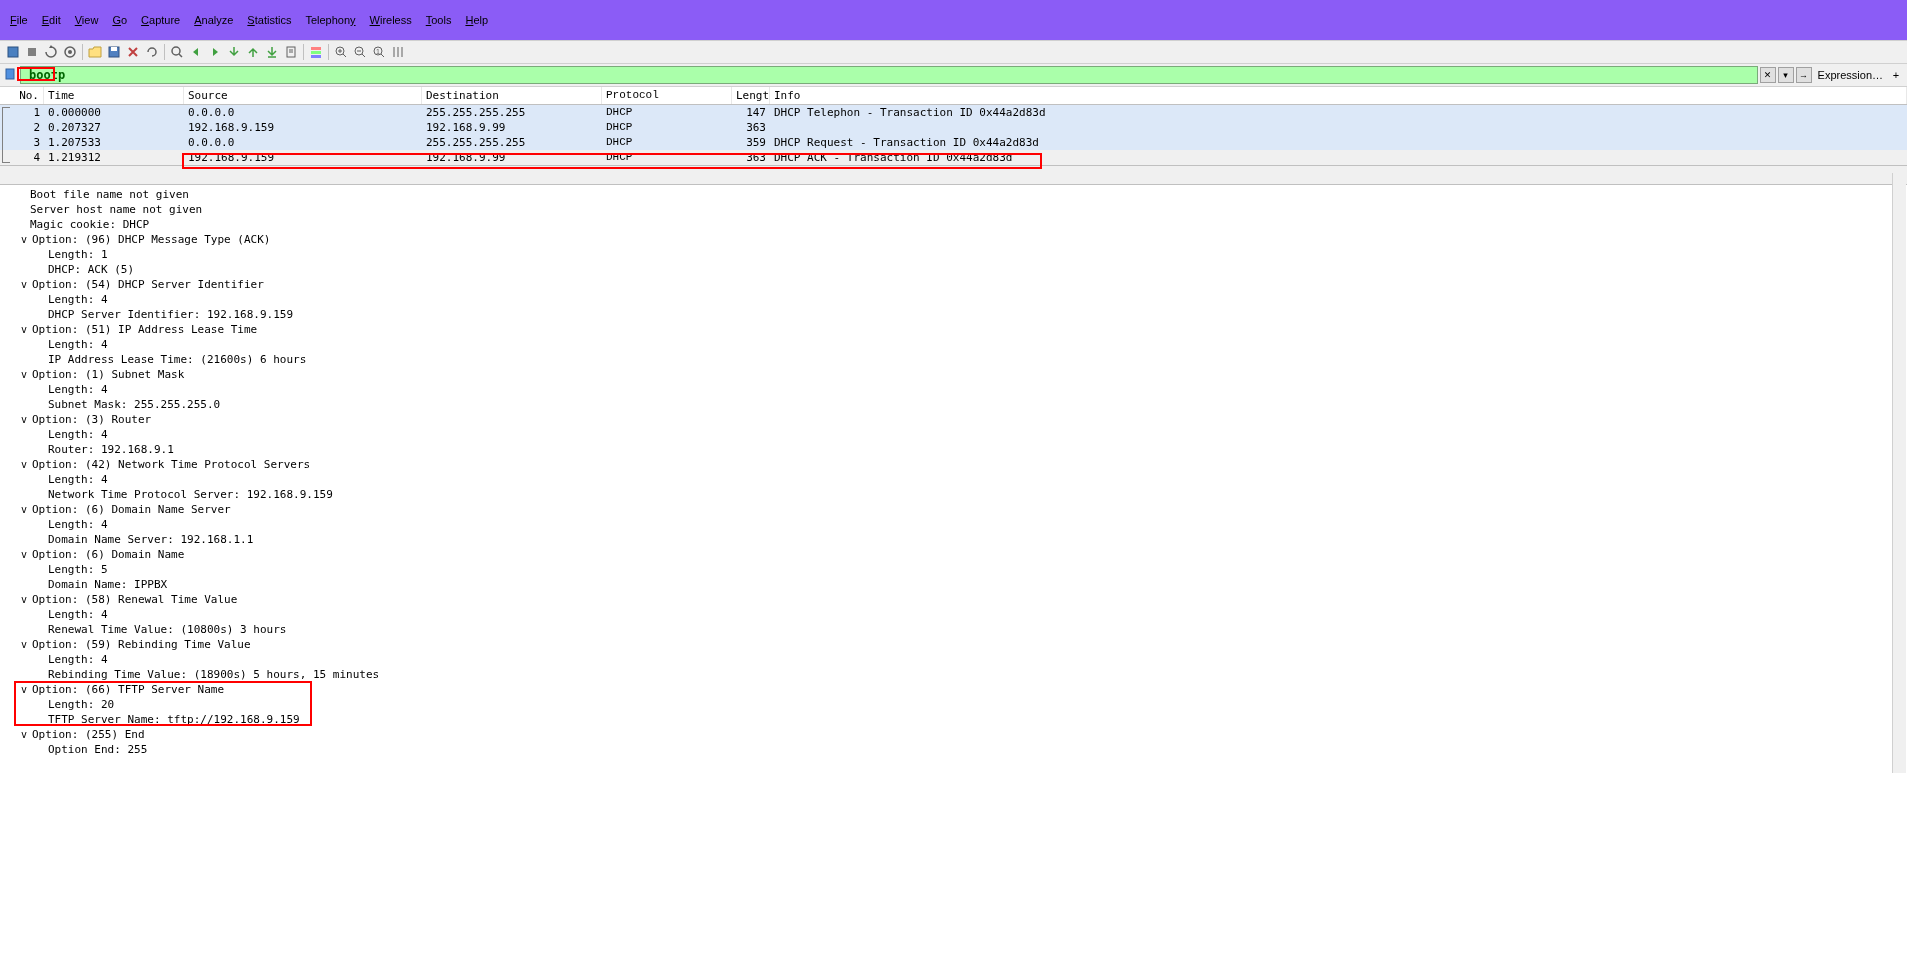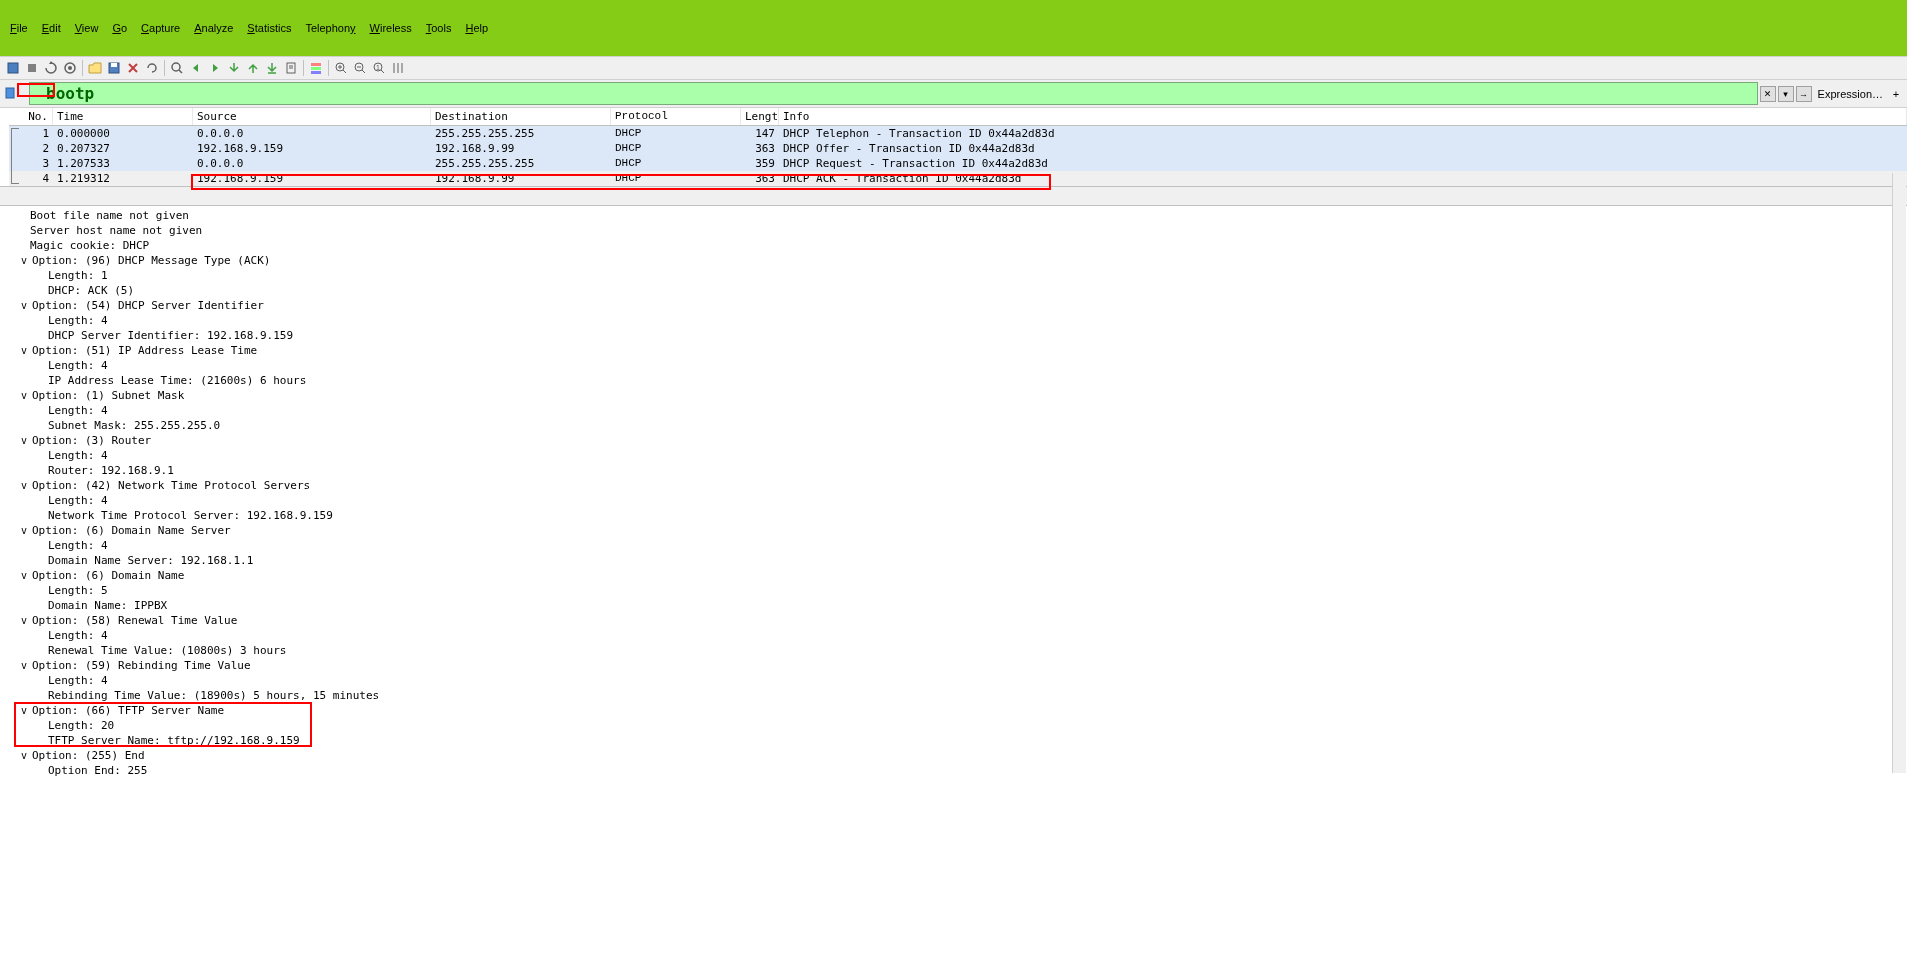--- a/index.html
+++ b/index.html
@@ -1,30 +1,30 @@
 <!DOCTYPE html>
 <html><head>
 <meta charset="utf-8">
 <style>
 * { margin: 0; padding: 0; box-sizing: border-box; }
 body { font-family: "Segoe UI", Tahoma, sans-serif; font-size: 11px; background: #fff; color: #000; }
-.menubar { display: flex; gap: 2px; padding: 20px 4px; border-bottom: 1px solid #d0d0d0; background: #84cc16; }
+.menubar { display: flex; gap: 2px; padding: 12px 4px; border-bottom: 1px solid #d0d0d0; background: #8b5cf6; }
 .menubar-item { padding: 2px 6px; cursor: default; }
 .menubar-item .mn { text-decoration: underline; }
 .toolbar { display: flex; gap: 1px; padding: 2px 4px; border-bottom: 1px solid #d0d0d0; background: #f0f0f0; align-items: center; }
 .tb-btn { width: 18px; height: 18px; display: flex; align-items: center; justify-content: center; cursor: pointer; border: 1px solid transparent; }
 .tb-sep { width: 1px; height: 16px; background: #c0c0c0; margin: 0 2px; }
 .filter-row { display: flex; align-items: center; padding: 2px 4px; border-bottom: 1px solid #d0d0d0; background: #f0f0f0; gap: 2px; }
 .filter-bookmark { width: 14px; height: 14px; }
-.filter-input { flex: 1; background: #aaffaa; border: 1px solid #7aaa7a; padding: 1px 16px; font-family: monospace; font-size: 16px; font-weight: bold; color: #006600; outline: none; margin-left: 9px; }
+.filter-input { flex: 1; background: #aaffaa; border: 1px solid #7aaa7a; padding: 1px 8px; font-family: monospace; font-size: 12px; font-weight: bold; color: #006600; outline: none; }
 .filter-highlight { border: 2px solid #ff0000; position: absolute; pointer-events: none; }
 .filter-btn { width: 16px; height: 16px; border: 1px solid #a0a0a0; background: #e0e0e0; display: flex; align-items: center; justify-content: center; cursor: pointer; font-size: 9px; }
 .expr-label { margin-left: 4px; margin-right: 4px; cursor: pointer; }
 .plus-btn { width: 14px; height: 14px; display: flex; align-items: center; justify-content: center; cursor: pointer; }
-.packet-list { background: #fff; font-family: "DejaVu Sans Mono", Consolas, monospace; font-size: 11px; padding-left: 9px; }
+.packet-list { background: #fff; font-family: "DejaVu Sans Mono", Consolas, monospace; font-size: 11px; }
 .packet-header { display: flex; background: #fff; border-bottom: 1px solid #c0c0c0; font-weight: normal; }
 .packet-header > div { padding: 2px 4px; border-right: 1px solid #e8e8e8; white-space: nowrap; overflow: hidden; }
 .packet-row { display: flex; position: relative; }
 .packet-row > div { padding: 1px 4px; white-space: nowrap; overflow: hidden; }
 .c-no { width: 44px; text-align: right; }
 .c-time { width: 140px; }
 .c-src { width: 238px; }
 .c-dst { width: 180px; }
 .c-proto { width: 130px; font-family: Liberation Mono, monospace; }
 .c-len { width: 38px; text-align: right; }
@@ -215,21 +215,20 @@
         <div class="c-len">147</div>
         <div class="c-info">DHCP Telephon - Transaction ID 0x44a2d83d</div>
       </div>
       <div class="packet-row row-blue">
         <div class="c-no">2</div>
         <div class="c-time">0.207327</div>
         <div class="c-src">192.168.9.159</div>
         <div class="c-dst">192.168.9.99</div>
         <div class="c-proto">DHCP</div>
         <div class="c-len">363</div>
-        <div class="c-info">DHCP Offer    - Transaction ID 0x44a2d83d</div>
       </div>
       <div class="packet-row row-blue">
         <div class="c-no">3</div>
         <div class="c-time">1.207533</div>
         <div class="c-src">0.0.0.0</div>
         <div class="c-dst">255.255.255.255</div>
         <div class="c-proto">DHCP</div>
         <div class="c-len">359</div>
         <div class="c-info">DHCP Request  - Transaction ID 0x44a2d83d</div>
       </div>

